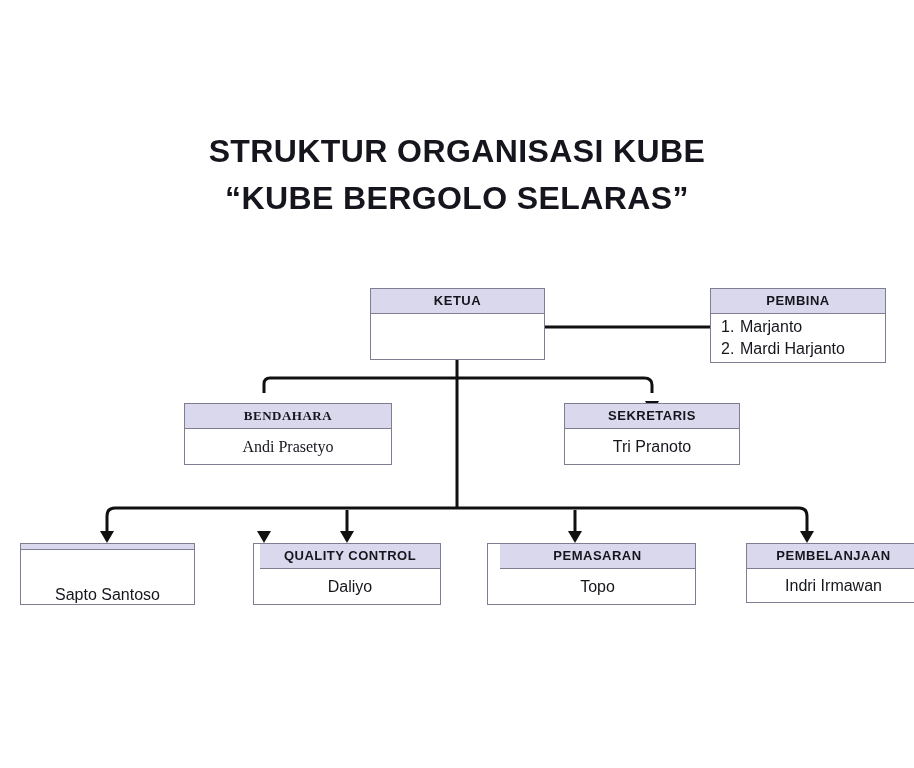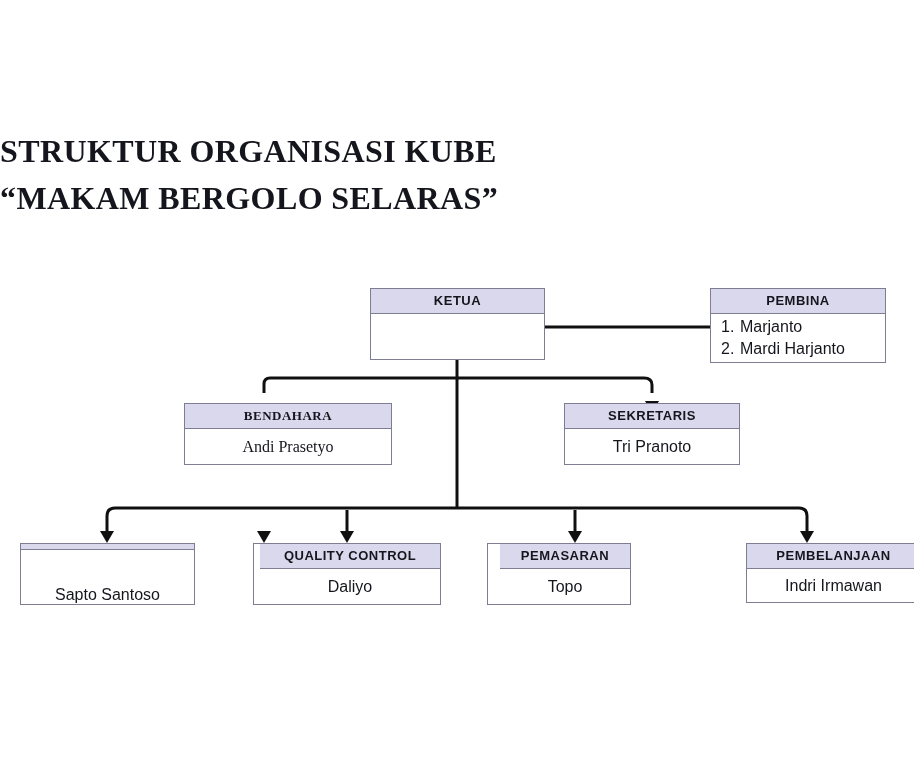--- a/index.html
+++ b/index.html
@@ -19,21 +19,21 @@
     background: #ffffff;
     overflow: hidden;
   }
 
   
   #title-block {
     position: absolute;
     left: 0;
     top: 128px;
     width: 914px;
-    font-family: Liberation Serif, serif;
+    text-align: center;
   }
   .title-line {
     font-size: 32px;
     font-weight: bold;
     letter-spacing: 0.4px;
     color: #15161d;
     line-height: 47px;
     white-space: nowrap;
   }
 
@@ -98,21 +98,21 @@
     flex: 0 0 19px;
   }
 </style>
 </head>
 <body>
 
 <div id="canvas">
 
   <div id="title-block">
     <div class="title-line">STRUKTUR ORGANISASI KUBE</div>
-    <div class="title-line">“MAKAM BERGOLO SELARAS”</div>
+    <div class="title-line">“KUBE BERGOLO SELARAS”</div>
   </div>
 
   <svg id="connectors" viewBox="0 0 914 768" width="914" height="768" xmlns="http://www.w3.org/2000/svg">
     <g fill="none" stroke="#101010" stroke-width="3" stroke-linecap="butt" stroke-linejoin="round">
 
       <path d="M 545 327 L 710 327"></path>
 
       <path d="M 457 360 L 457 508"></path>
 
       <path d="M 264 393 L 264 384 Q 264 378 270 378 L 644 378 Q 652 378 652 385 L 652 393"></path>
@@ -163,21 +163,21 @@
   <div class="node" style="left:20px; top:543px; width:175px; height:62px;gap:36px;">
     <div class="node-header">HUMAS</div>
     <div class="node-body">Sapto Santoso</div>
   </div>
 
   <div class="node" style="left:253px; top:543px; width:188px; height:62px;padding-left:6px;">
     <div class="node-header">QUALITY CONTROL</div>
     <div class="node-body">Daliyo</div>
   </div>
 
-  <div class="node" style="left:487px; top:543px; width:144px; height:62px;padding-left:12px;">
+  <div class="node" style="left:487px; top:543px; width:209px; height:62px;padding-left:12px;">
     <div class="node-header">PEMASARAN</div>
     <div class="node-body">Topo</div>
   </div>
 
   <div class="node" style="left:746px; top:543px; width:175px; height:60px;">
     <div class="node-header">PEMBELANJAAN</div>
     <div class="node-body">Indri Irmawan</div>
   </div>
 
 </div>

